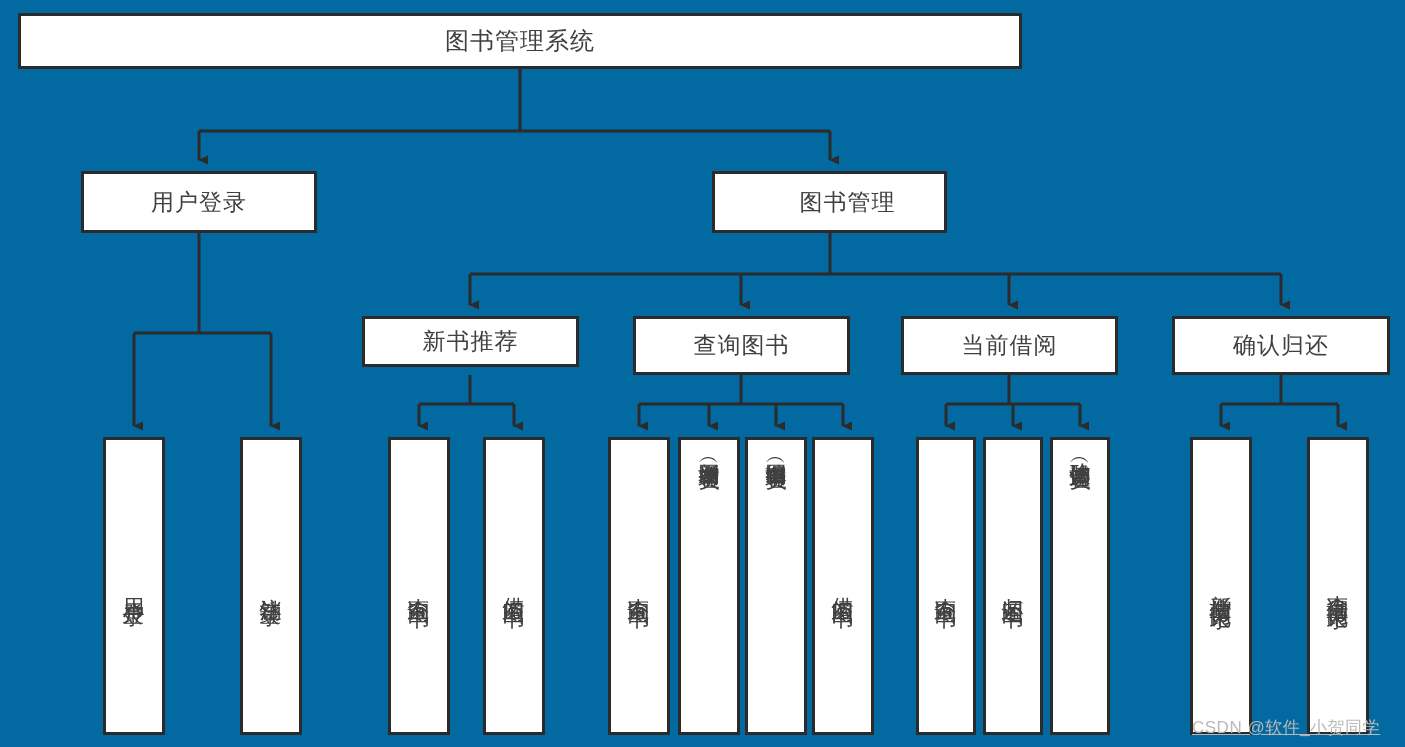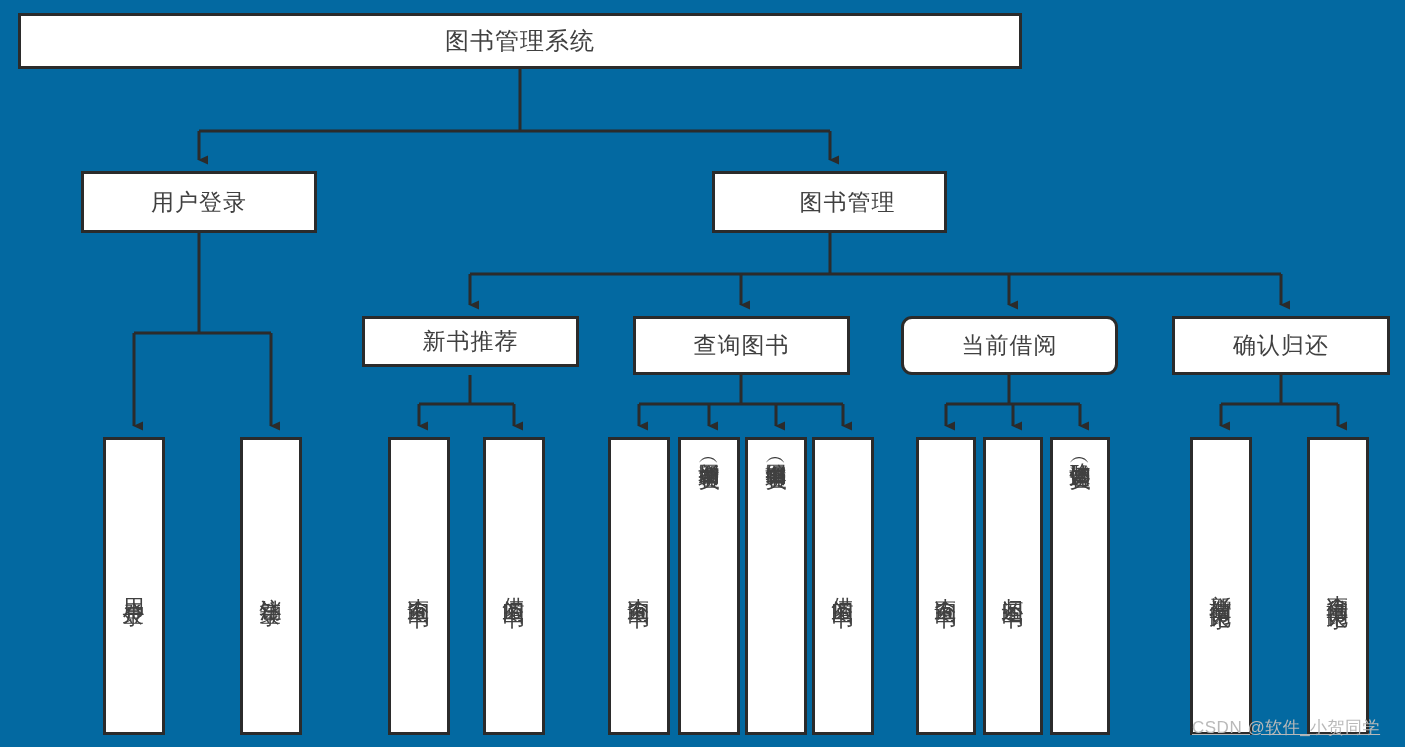--- a/index.html
+++ b/index.html
@@ -150,21 +150,21 @@
   <div class="node horiz" style="left:712px; top:171px; width:235px; height:62px;padding-left:36px;">
     <span class="label">图书管理</span>
   </div>
 
   <div class="node horiz" style="left:362px; top:316px; width:217px; height:51px;">
     <span class="label">新书推荐</span>
   </div>
   <div class="node horiz" style="left:633px; top:316px; width:217px; height:59px;">
     <span class="label">查询图书</span>
   </div>
-  <div class="node horiz" style="left:901px; top:316px; width:217px; height:59px;border-radius:11px;">
+  <div class="node horiz" style="left:901px; top:316px; width:217px; height:59px;">
     <span class="label">当前借阅</span>
   </div>
   <div class="node horiz" style="left:1172px; top:316px; width:218px; height:59px;">
     <span class="label">确认归还</span>
   </div>
 
   <div class="node vert" style="left:103px; top:437px; width:62px; height:298px; align-items:center; padding-top:0;">
     <span class="label">用户登录</span>
   </div>
   <div class="node vert" style="left:240px; top:437px; width:62px; height:298px; align-items:center; padding-top:0;">

